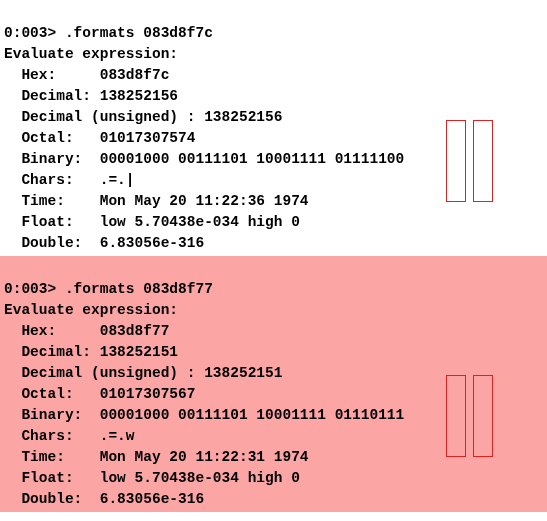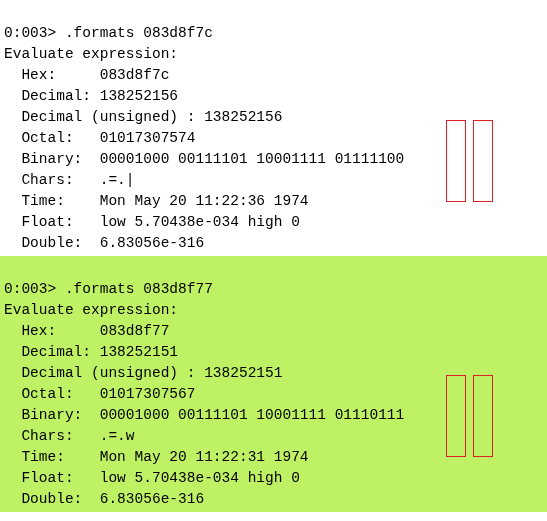--- a/index.html
+++ b/index.html
@@ -11,23 +11,24 @@
     background: #ffffff;
     color: #000000;
     width: 547px;
     height: 521px;
     overflow: hidden;
     position: relative;
   }
   .block {
     padding: 2px 8px 2px 4px;
     white-space: pre;
+    font-weight: bold;
   }
   .block2 {
-    background: #bef264;
+    background: #fca5a5;
   }
   .redbox {
     position: absolute;
     border: 1px solid #d22;
     background: transparent;
     pointer-events: none;
   }
 </style>
 </head>
 <body>

